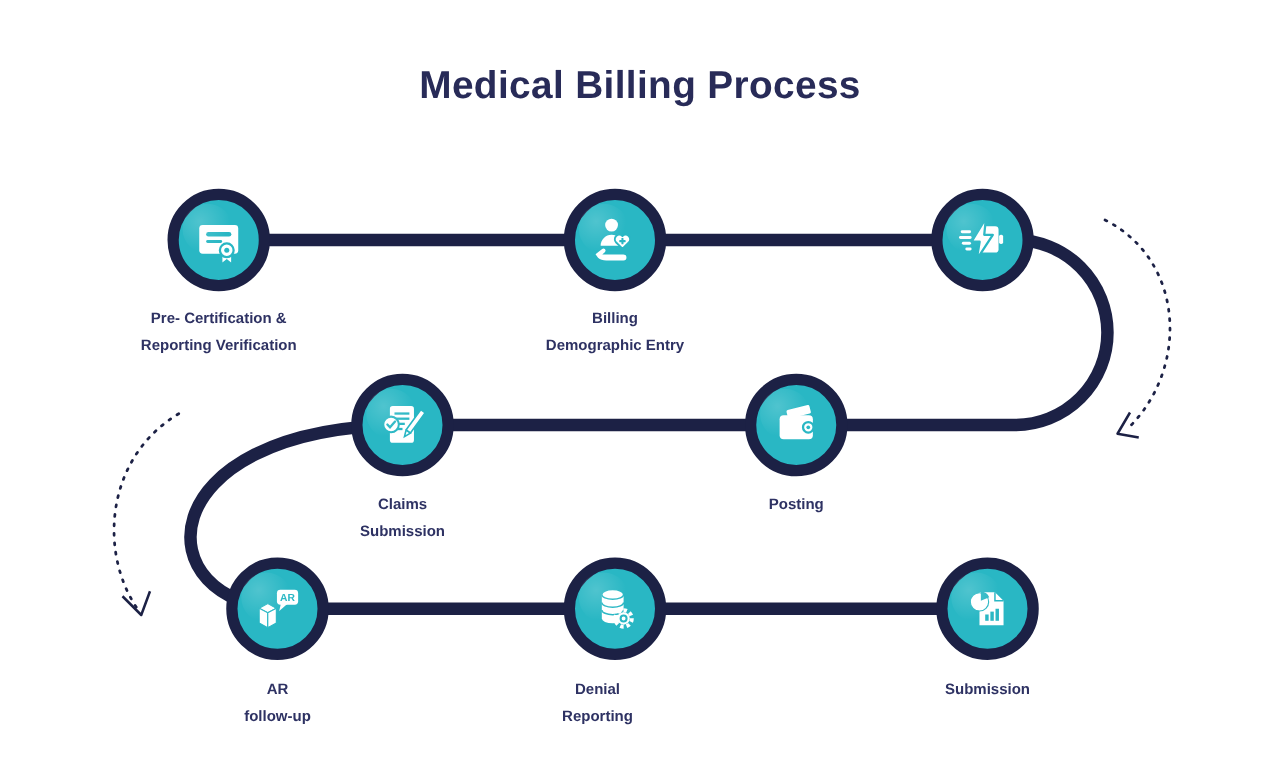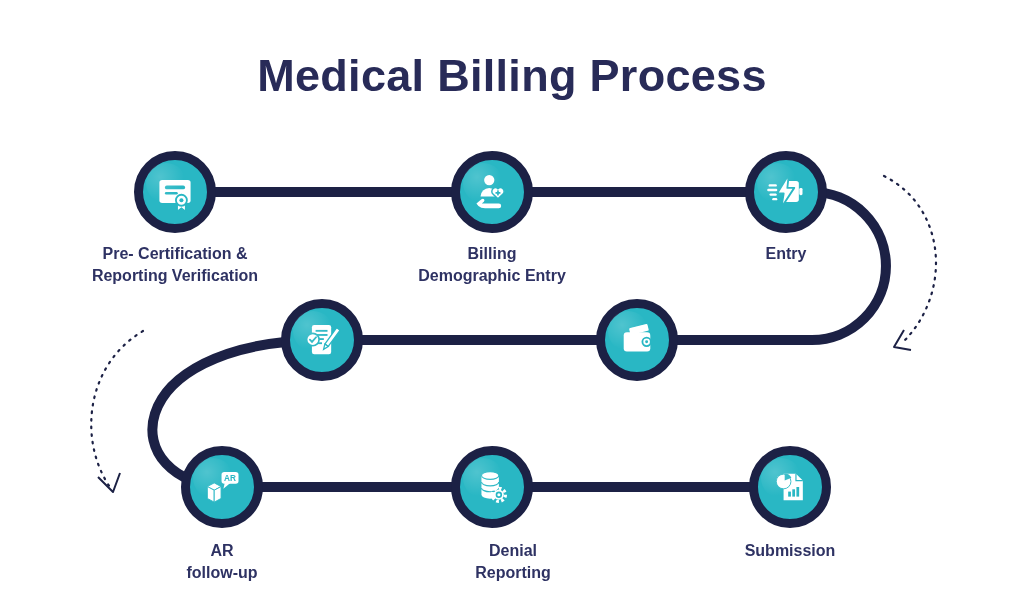--- a/index.html
+++ b/index.html
@@ -2,37 +2,37 @@
 <html><head>
 <meta charset="utf-8">
 <style>
   html,body{margin:0;padding:0;background:#ffffff;}
   .canvas{
     position:relative;width:1024px;height:614px;background:#ffffff;
     font-family:"Liberation Sans", sans-serif;overflow:hidden;
   }
   .title{
     position:absolute;top:50px;left:0;width:100%;text-align:center;
-    font-size:45px;font-weight:800;color:#282b58;letter-spacing:.3px;
+    font-size:31px;font-weight:800;color:#282b58;letter-spacing:.3px;
   }
   .connector-svg{position:absolute;left:0;top:0;width:1024px;height:614px;}
   .node{position:absolute;width:82px;height:82px;}
   .node-circle{
     box-sizing:border-box;width:82px;height:82px;border-radius:50%;
     border:9px solid #1c2145;background:#29b7c4;
     display:flex;align-items:center;justify-content:center;position:relative;
   }
   .node-circle::before{ 
     content:"";position:absolute;left:3px;top:3px;width:40px;height:40px;border-radius:50%;
     background:radial-gradient(circle at 35% 35%, rgba(255,255,255,.18), rgba(255,255,255,0) 65%);
     pointer-events:none;
   }
   .label{
     position:absolute;width:230px;text-align:center;
-    font-size:16px;font-weight:700;color:#2e3263;line-height:22px;
+    font-size:12px;font-weight:700;color:#2e3263;line-height:22px;
   }
   .icon{display:block;}
 </style>
 </head>
 <body>
 
 <div class="canvas">
 
   <div class="title">Medical Billing Process</div>
 
@@ -161,29 +161,33 @@
 
   <div class="label" style="left:60px;top:243px">
     <div>Pre- Certification &amp;</div>
     <div>Reporting Verification</div>
   </div>
   <div class="label" style="left:377px;top:243px">
     <div>Billing</div>
     <div>Demographic Entry</div>
   </div>
   <div class="label" style="left:671px;top:243px">
-    <div>Entry</div>
+  </div>
+  <div class="label" style="left:207px;top:392px">
+    <div>Claims</div>
+    <div>Submission</div>
   </div>
   <div class="label" style="left:522px;top:392px">
+    <div>Posting</div>
   </div>
   <div class="label" style="left:107px;top:540px">
     <div>AR</div>
     <div>follow-up</div>
   </div>
-  <div class="label" style="left:398px;top:540px">
+  <div class="label" style="left:363px;top:540px">
     <div>Denial</div>
     <div>Reporting</div>
   </div>
   <div class="label" style="left:675px;top:540px">
     <div>Submission</div>
     <div></div>
   </div>
 
 </div>
 

